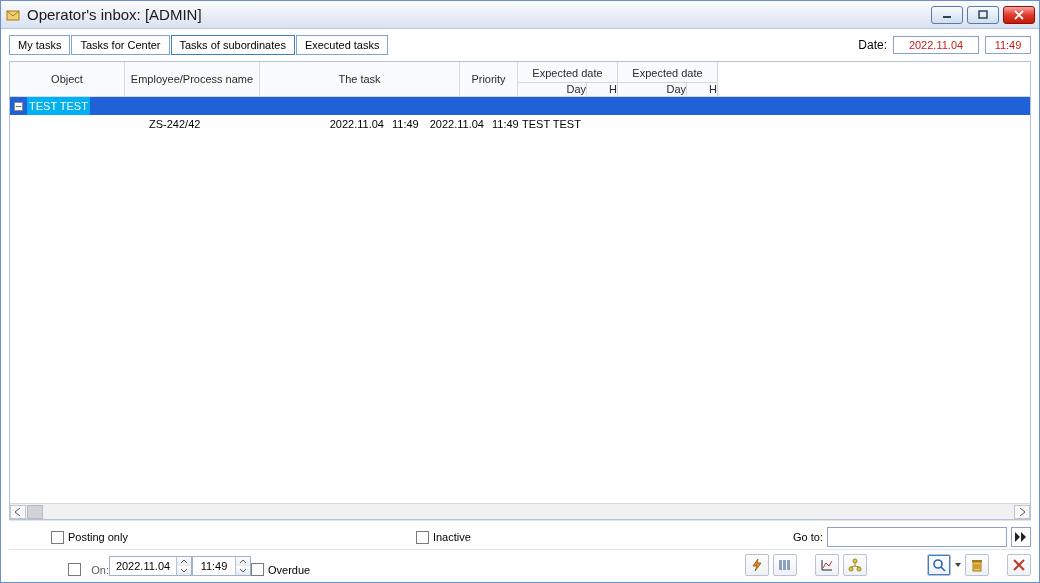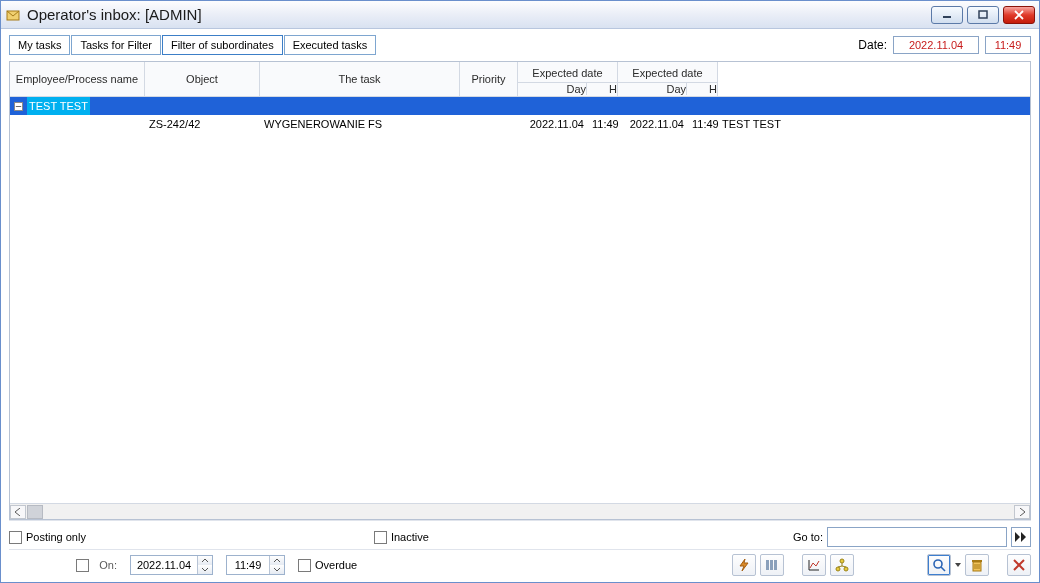--- a/index.html
+++ b/index.html
@@ -74,27 +74,27 @@
 
   .filterbar { display:flex; align-items:center; padding:2px 8px 2px 8px; gap:4px;}
   .filterbar .filter-input {
     flex:1; height:20px; border:1px solid #8aa4c6; background:#fff; padding:0 18px 0 4px; position:relative;
   }
   .iconbtn {
     width:24px; height:22px; border:1px solid #b7c2d3; background:linear-gradient(#fefefe,#eef1f6); display:flex;align-items:center;justify-content:center; cursor:pointer; border-radius:2px;
   }
   .iconbtn svg{display:block;}
 
-  .midbar { display:flex; align-items:center; padding:6px 8px 2px 8px; gap:14px;}
+  .midbar { display:flex; align-items:center; padding:6px 8px 2px 8px; gap:14px;margin-left:42px;}
   .chk { width:13px;height:13px;border:1px solid #7a7a7a; background:#fff; display:inline-block; margin-right:4px; vertical-align:middle;}
   .goto { margin-left:auto; display:flex; align-items:center; gap:4px;}
   .goto input.txt { width:180px; height:20px; border:1px solid #8aa4c6; background:#fff; padding:0 4px;}
   .ff-btn { width:20px;height:20px; border:1px solid #8aa4c6; background:#fff; display:flex;align-items:center;justify-content:center; cursor:pointer;}
 
-  .bottombar { display:flex; align-items:center; padding:4px 8px 6px 20px; gap:13px;}
+  .bottombar { display:flex; align-items:flex-end; padding:4px 8px 6px 12px; gap:0;}
   .spacer { width:96px; display:flex; align-items:center; justify-content:flex-end; gap:6px;}
   .onlabel { color:#5a5a5a; }
   .spinbox { display:flex; align-items:center; border:1px solid #9db2cd; height:20px; background:#fff;}
   .spinbox input { border:0; height:18px; text-align:center; outline:none;}
   .spinbox .spinbtns { display:flex; flex-direction:column; border-left:1px solid #b8c4d5;}
   .spinbox .sbtn { width:14px; height:9px; background:linear-gradient(#fefefe,#e5eaf2); display:flex;align-items:center;justify-content:center; cursor:pointer;}
   .toolgroup { display:flex; gap:4px; }
   .toolgroup.right { margin-left:auto; }
   .btn-sel{ box-shadow: inset 0 0 0 1px #3d7ecf; }
   .hline { height:1px; background:#e0e4ec; margin:0 8px;}
@@ -128,38 +128,38 @@
         <svg width="12" height="10">
             <path d="M2 1 L10 9 M10 1 L2 9" stroke="#fff" stroke-width="1.8"></path>
           </svg>
       </div>
     </div>
   </div>
 
   <div class="topbar">
     <div class="tabs">
       <div class="tab">My tasks</div>
-      <div class="tab">Tasks for Filter</div>
-      <div class="tab active">Filter of subordinates</div>
+      <div class="tab">Tasks for Center</div>
+      <div class="tab active">Tasks of subordinates</div>
       <div class="tab">Executed tasks</div>
     </div>
     <div class="tabbar-right">
       <label>Date:</label>
       <div class="datebox">2022.11.04</div>
       <div class="timebox">11:49</div>
     </div>
   </div>
 
   <div class="gridwrap">
     <div class="gridhead">
+      <div class="gh c-obj">
+        <div class="gh-top" style="line-height:28px">Object</div>
+      </div>
       <div class="gh c-emp">
         <div class="gh-top" style="line-height:28px">Employee/Process name</div>
-      </div>
-      <div class="gh c-obj">
-        <div class="gh-top" style="line-height:28px">Object</div>
       </div>
       <div class="gh c-task">
         <div class="gh-top" style="line-height:28px">The task</div>
       </div>
       <div class="gh c-pri">
         <div class="gh-top" style="line-height:28px">Priority</div>
       </div>
       <div class="gh c-exp1">
         <div class="gh-top">Expected date</div>
         <div class="sub">
@@ -192,21 +192,20 @@
         <div class="cell c-exp2h"></div>
         <div class="cell c-sup"></div>
       </div>
 
       <div class="row">
         <div class="cell c-emp" style="padding-left:16px;margin-top:26px;">
           <span class="tree-branch">└</span>
           <span>ZS-FS</span>
         </div>
         <div class="cell c-obj">ZS-242/42</div>
-        <div class="cell c-task">WYGENEROWANIE FS</div>
         <div class="cell c-pri"></div>
         <div class="cell c-exp1d">2022.11.04</div>
         <div class="cell c-exp1h">11:49</div>
         <div class="cell c-exp2d">2022.11.04</div>
         <div class="cell c-exp2h">11:49</div>
         <div class="cell c-sup">TEST TEST</div>
       </div>
     </div>
 
     <div class="hscroll">

